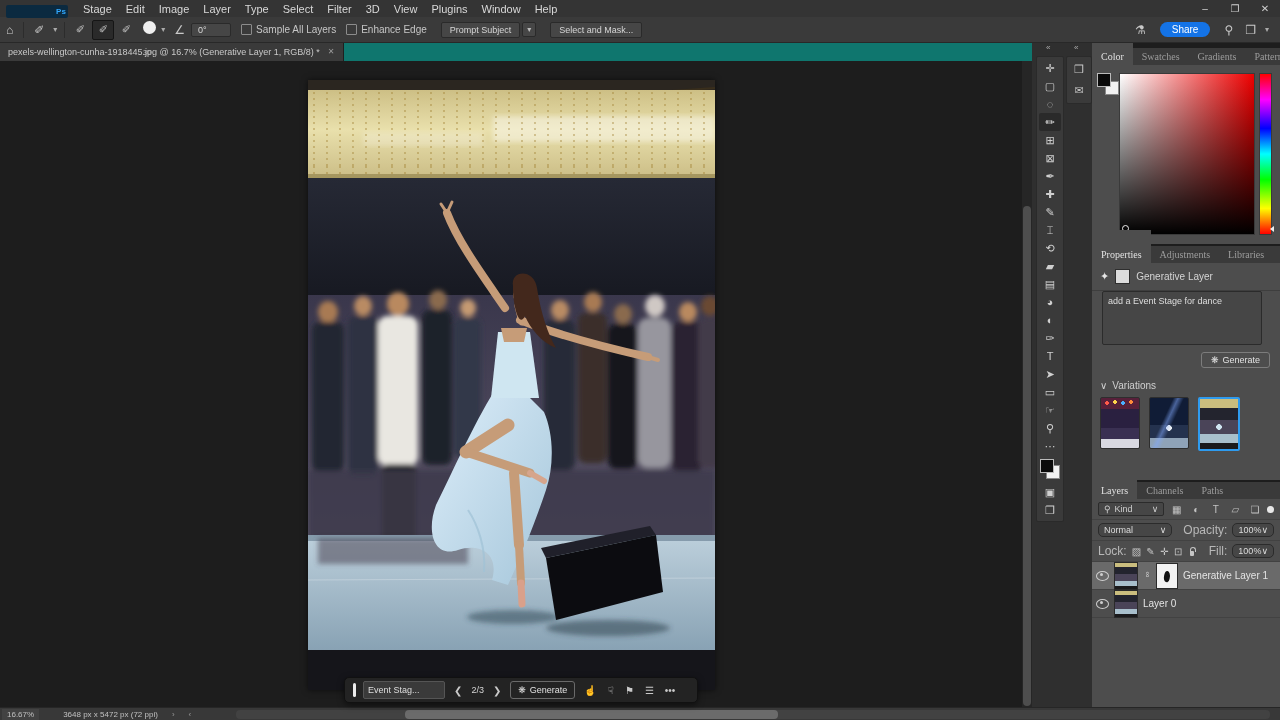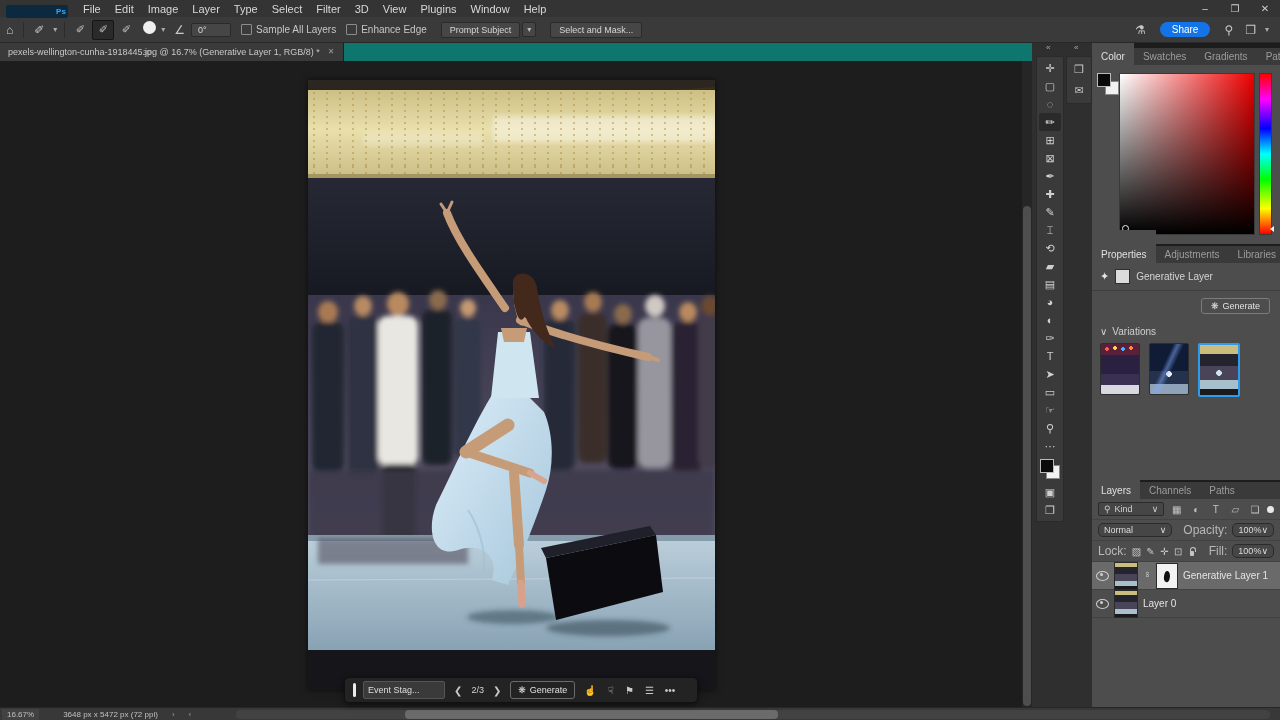--- a/index.html
+++ b/index.html
@@ -50,21 +50,21 @@
   .tool.active{background:#2a2a2a;color:#fff;}
   .fgbg{position:relative;width:20px;height:20px;margin:4px 0;}
   .fg-sw{position:absolute;left:0;top:0;width:12px;height:12px;background:#0a0a0a;border:1px solid #bbb;z-index:2;}
   .bg-sw{position:absolute;right:0;bottom:0;width:12px;height:12px;background:#f2f2f2;border:1px solid #888;}
   .minidock{position:absolute;left:1066px;top:56px;width:24px;background:#3a3a3a;border:1px solid #2a2a2a;
             border-radius:2px;display:flex;flex-direction:column;align-items:center;padding:6px 0;gap:8px;z-index:20;}
   .mini-icon{color:#c5c5c5;font-size:11px;}
   
   .panel{position:absolute;left:1092px;width:188px;background:#4d4d4d;z-index:20;font-size:10px;}
   .ptabs{height:17px;background:#3a3a3a;display:flex;align-items:center;}
-  .ptab{padding:16px 9px;height:17px;line-height:17px;color:#9c9c9c;font-size:10px;}
+  .ptab{padding:16px 9px;height:17px;line-height:17px;color:#9c9c9c;font-size:10px;font-family:Liberation Serif, serif;}
   .ptab.active{background:#4d4d4d;color:#e0e0e0;}
   
   .color-body{position:relative;height:179px;}
   .cp-fgbg{position:absolute;left:5px;top:8px;width:22px;height:22px;}
   .color-field{position:absolute;left:27px;top:8px;width:134px;height:160px;border:1px solid #3a3a3a;
      background-image:linear-gradient(to top,#000,rgba(0,0,0,0)),linear-gradient(to right,#fff,#e00);}
   .field-cursor{position:absolute;left:2px;bottom:2px;width:5px;height:5px;border:1px solid #eee;border-radius:50%;}
   .hue-strip{position:absolute;left:167px;top:8px;width:11px;height:160px;border:1px solid #3a3a3a;
      background:linear-gradient(#f00,#f0f 16%,#00f 34%,#0ff 50%,#0f0 66%,#ff0 84%,#f00);}
   .hue-marker{position:absolute;right:-3px;bottom:2px;width:0;height:0;border-top:3px solid transparent;
@@ -138,21 +138,21 @@
   .dims{margin-left:24px;}
   .st-arrow{margin-left:14px;color:#9a9a9a;}
   .htrack{position:absolute;left:236px;right:10px;top:2px;height:9px;background:#424242;border-radius:4px;}
   .hthumb{position:absolute;left:169px;top:0;height:9px;width:373px;background:#6b6b6b;border-radius:4px;}
 </style>
 </head>
 <body>
 
 <div class="menubar">
   <span class="ps-logo">Ps</span>
-  <span class="menu-item">File</span>
+  <span class="menu-item">Stage</span>
   <span class="menu-item">Edit</span>
   <span class="menu-item">Image</span>
   <span class="menu-item">Layer</span>
   <span class="menu-item">Type</span>
   <span class="menu-item">Select</span>
   <span class="menu-item">Filter</span>
   <span class="menu-item">3D</span>
   <span class="menu-item">View</span>
   <span class="menu-item">Plugins</span>
   <span class="menu-item">Window</span>
@@ -382,20 +382,21 @@
   <div class="ptabs">
     <span class="ptab active">Properties</span>
     <span class="ptab">Adjustments</span>
     <span class="ptab">Libraries</span>
   </div>
   <div class="prop-head">
     <span class="badge-ic">✦</span>
     <span class="mask-mini"></span>
     <span>Generative Layer</span>
   </div>
+  <div class="prompt-box">add a Event Stage for dance</div>
   <div class="gen-row">
     <span class="gen-btn">
       <span>❋</span>
       <span>Generate</span>
     </span>
   </div>
   <div class="variations">
     <span>∨</span>
     <span>Variations</span>
   </div>

